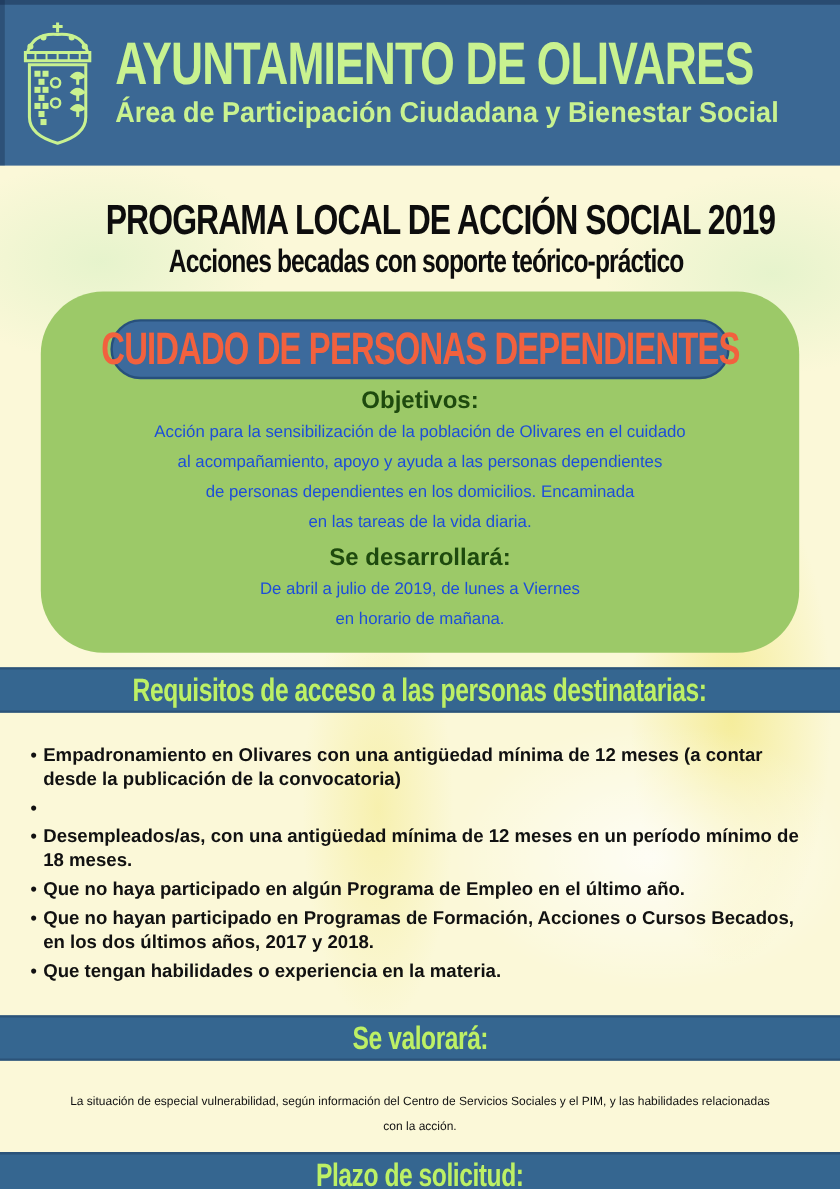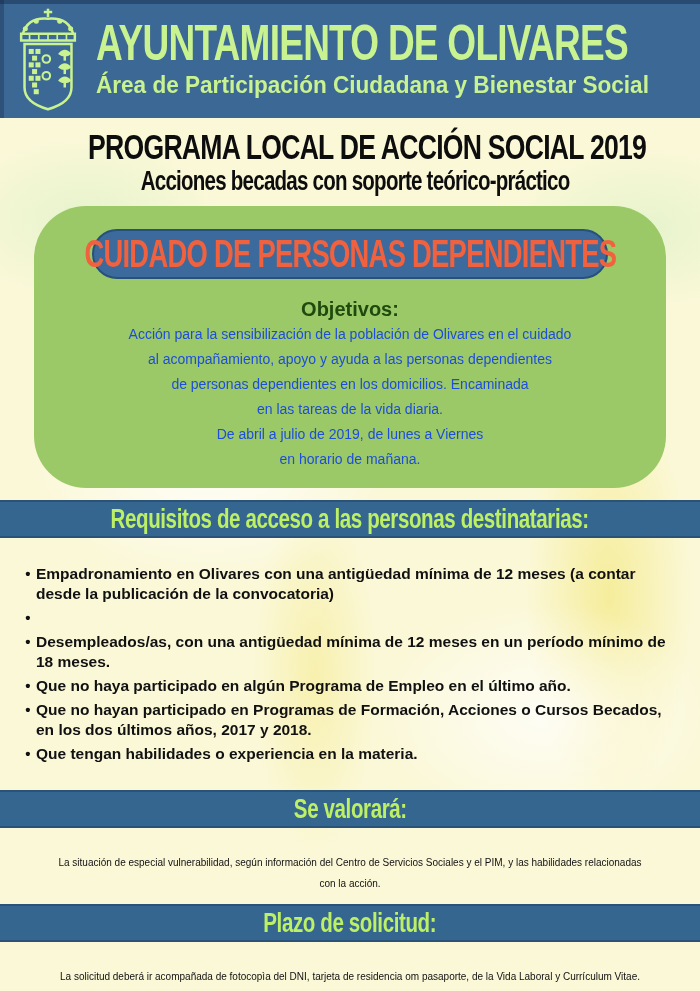--- a/index.html
+++ b/index.html
@@ -18,52 +18,52 @@
       radial-gradient(ellipse 200px 120px at 12% 22%, rgba(228,243,203,.9), rgba(228,243,203,0) 70%),
       radial-gradient(ellipse 200px 120px at 92% 23%, rgba(228,243,203,.9), rgba(228,243,203,0) 70%),
       #fbf8d8;
   }
   .condensed{
     display:inline-block;white-space:nowrap;
     transform:scaleX(0.76);transform-origin:center;
   }
   
   .header{
-    height:118px;background:#3b6894;position:relative;
+    height:138px;background:#3b6894;position:relative;
     box-shadow:inset 0 4px 0 rgba(20,40,70,.45), inset 4px 0 0 rgba(20,40,70,.35);
     display:flex;align-items:center;
   }
   .crest{width:96px;flex:0 0 96px;display:flex;justify-content:center;align-items:center;}
   .header-text{flex:1;color:#c9f290;padding-right:10px;}
   .header-title{
     font-size:50px;font-weight:700;line-height:48px;letter-spacing:-1px;
     transform:scaleX(0.74);transform-origin:left center;white-space:nowrap;
   }
   .header-subtitle{
     font-size:24px;font-weight:700;margin-top:4px;white-space:nowrap;
     transform:scaleX(0.94);transform-origin:left center;
   }
   
-  .program{text-align:center;padding-top:10px;color:#0d0d0d;}
+  .program{text-align:center;padding-top:27px;color:#0d0d0d;}
   .program-title{font-size:35px;font-weight:700;line-height:38px;letter-spacing:-1px;}
   .program-subtitle{font-size:27px;font-weight:700;line-height:30px;letter-spacing:-1px;margin-left:11px;}
   
   .green-box{
     margin:10px 34px 0;background:#9cc968;border-radius:52px;
     padding:23px 18px 16px;text-align:center;
   }
   .course-pill{
     margin:0 auto;width:512px;height:46px;background:#3c6a9c;
     border:2px solid #27507c;border-radius:26px;
     display:flex;align-items:center;justify-content:center;
   }
   .course-pill .condensed{
     font-size:38px;font-weight:700;color:#f2613e;letter-spacing:-1px;transform:scaleX(0.72);
   }
-  .green-box .heading{font-size:20px;font-weight:700;color:#1e4a0e;line-height:25px;margin-top:18px;}
+  .green-box .heading{font-size:20px;font-weight:700;color:#1e4a0e;line-height:25px;margin-top:6px;}
   .green-box .line{font-size:14px;color:#1d4ed8;line-height:25px;}
   
   .banner{
     background:#356690;height:38px;display:flex;align-items:center;justify-content:center;
     box-shadow:inset 0 2px 0 rgba(20,40,70,.3), inset 0 -2px 0 rgba(20,40,70,.3);
   }
   .banner .condensed{font-size:27px;font-weight:700;color:#bdf065;letter-spacing:-.5px;}
   .banner-1{margin-top:12px;}
   .banner-2{margin-top:14px;}
   .banner-3{margin-top:10px;}
@@ -145,20 +145,21 @@
 
   <div class="green-box">
     <div class="course-pill">
       <span class="condensed">CUIDADO DE PERSONAS DEPENDIENTES</span>
     </div>
     <div class="heading">Objetivos:</div>
     <div class="line">Acción para la sensibilización de la población de Olivares en el cuidado</div>
     <div class="line">al acompañamiento, apoyo y ayuda a las personas dependientes</div>
     <div class="line">de personas dependientes en los domicilios. Encaminada</div>
     <div class="line">en las tareas de la vida diaria.</div>
+    <div class="heading">Se desarrollará:</div>
     <div class="line">De abril a julio de 2019, de lunes a Viernes</div>
     <div class="line">en horario de mañana.</div>
   </div>
 
   <div class="banner banner-1">
     <span class="condensed">Requisitos de acceso a las personas destinatarias:</span>
   </div>
 
   <div class="bullets">
     <div class="bullet-item">

